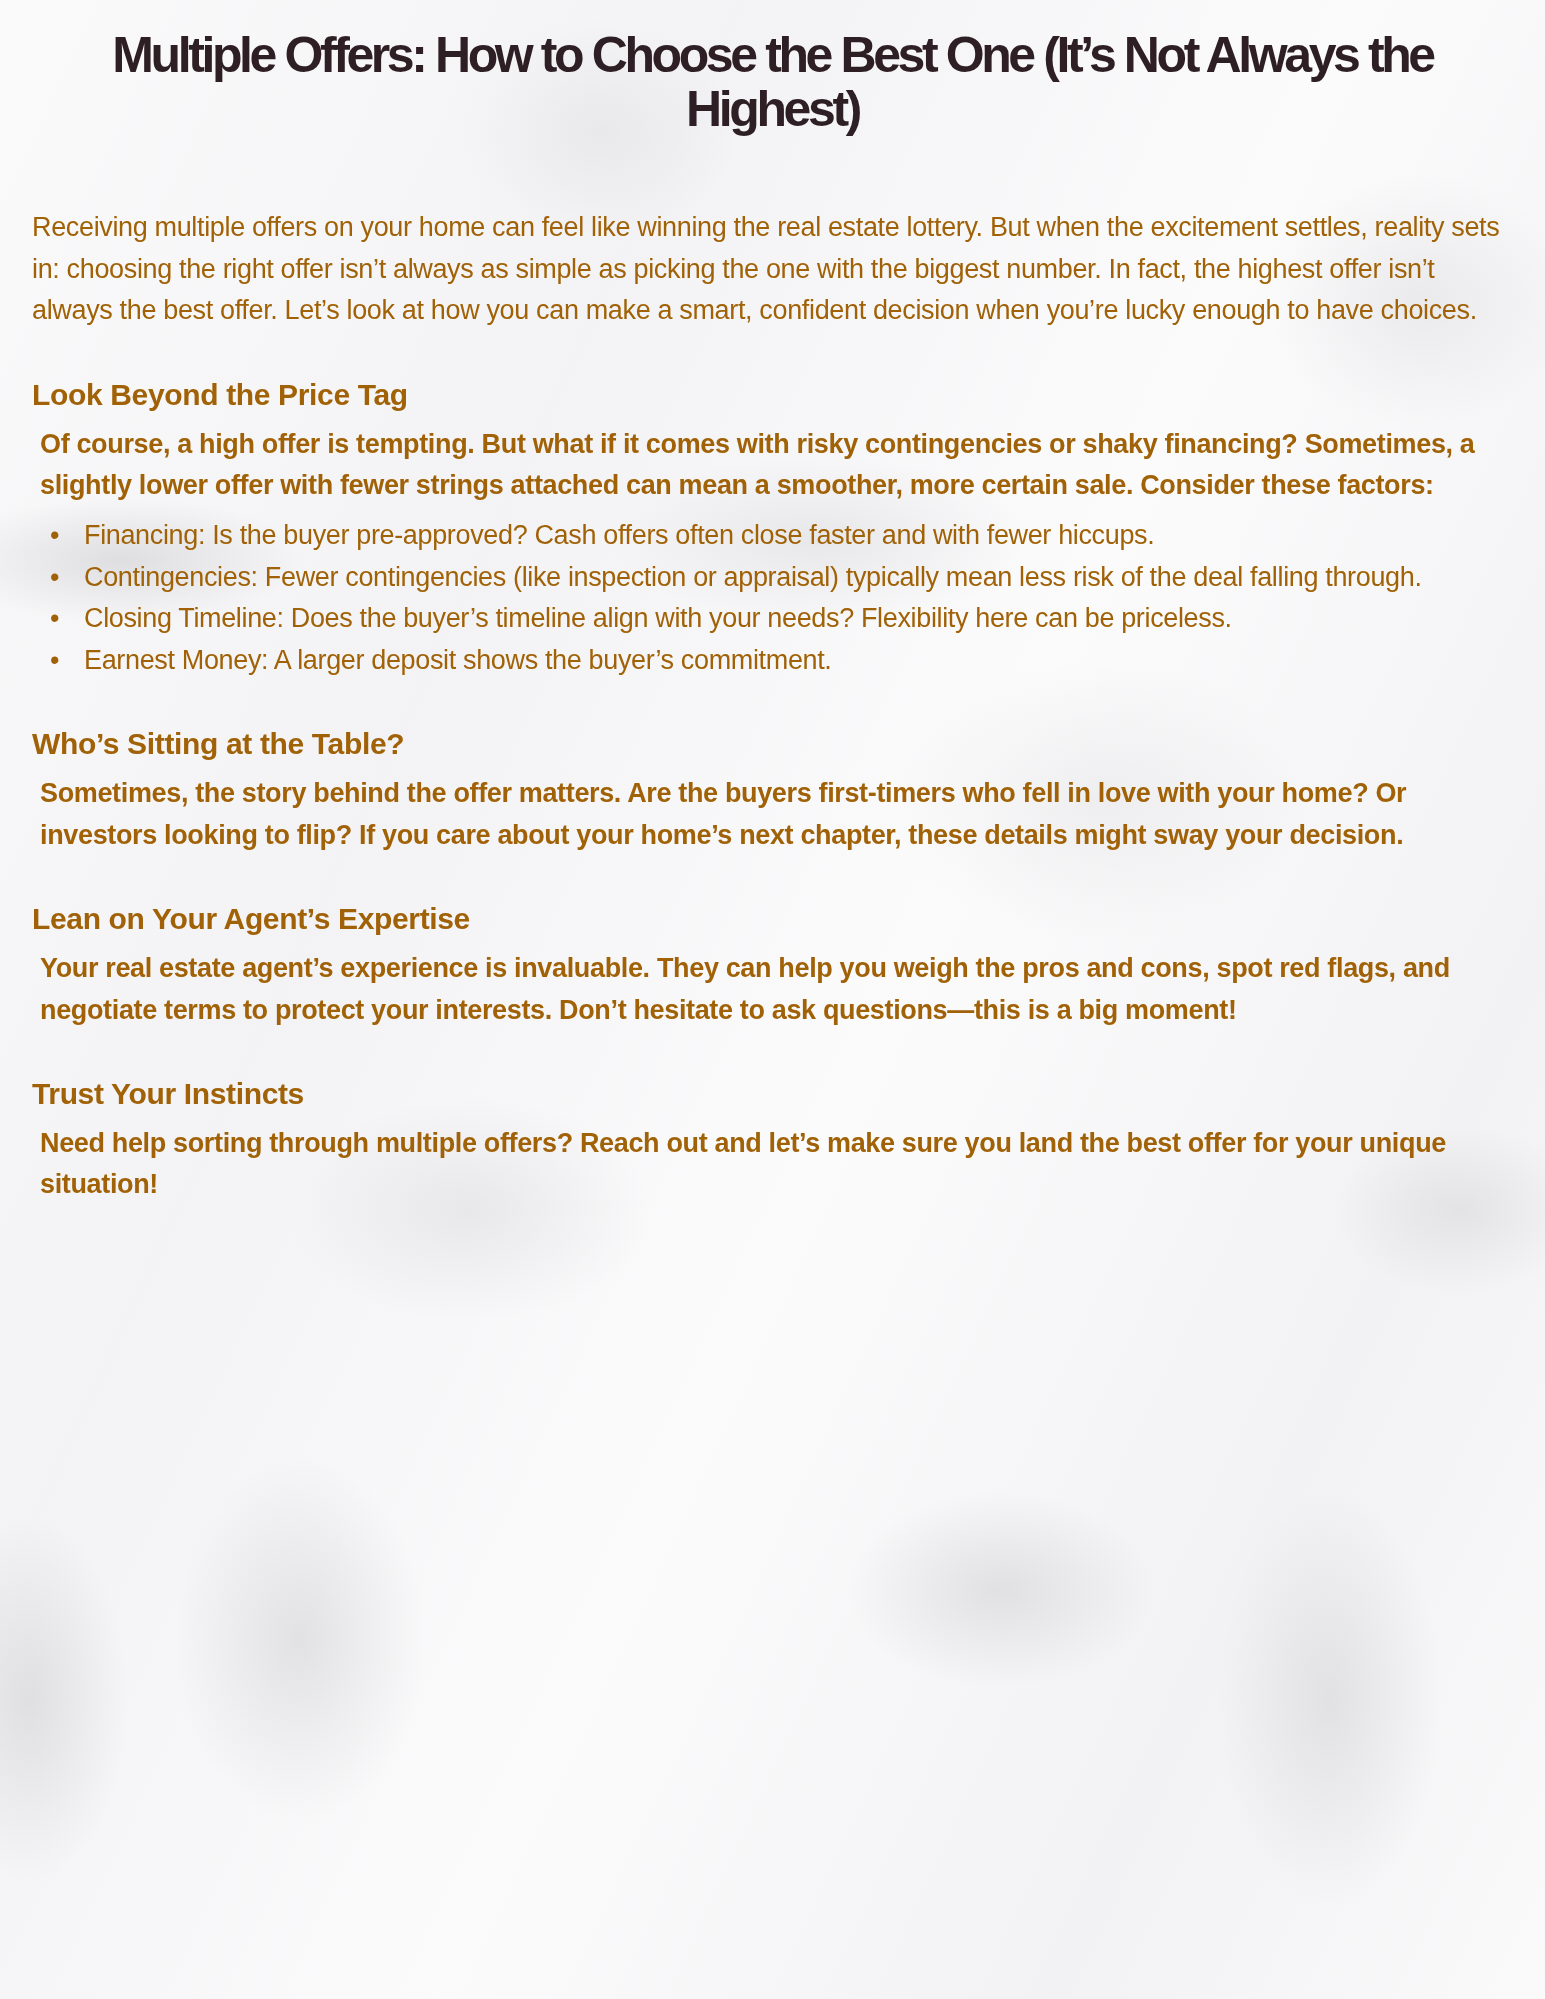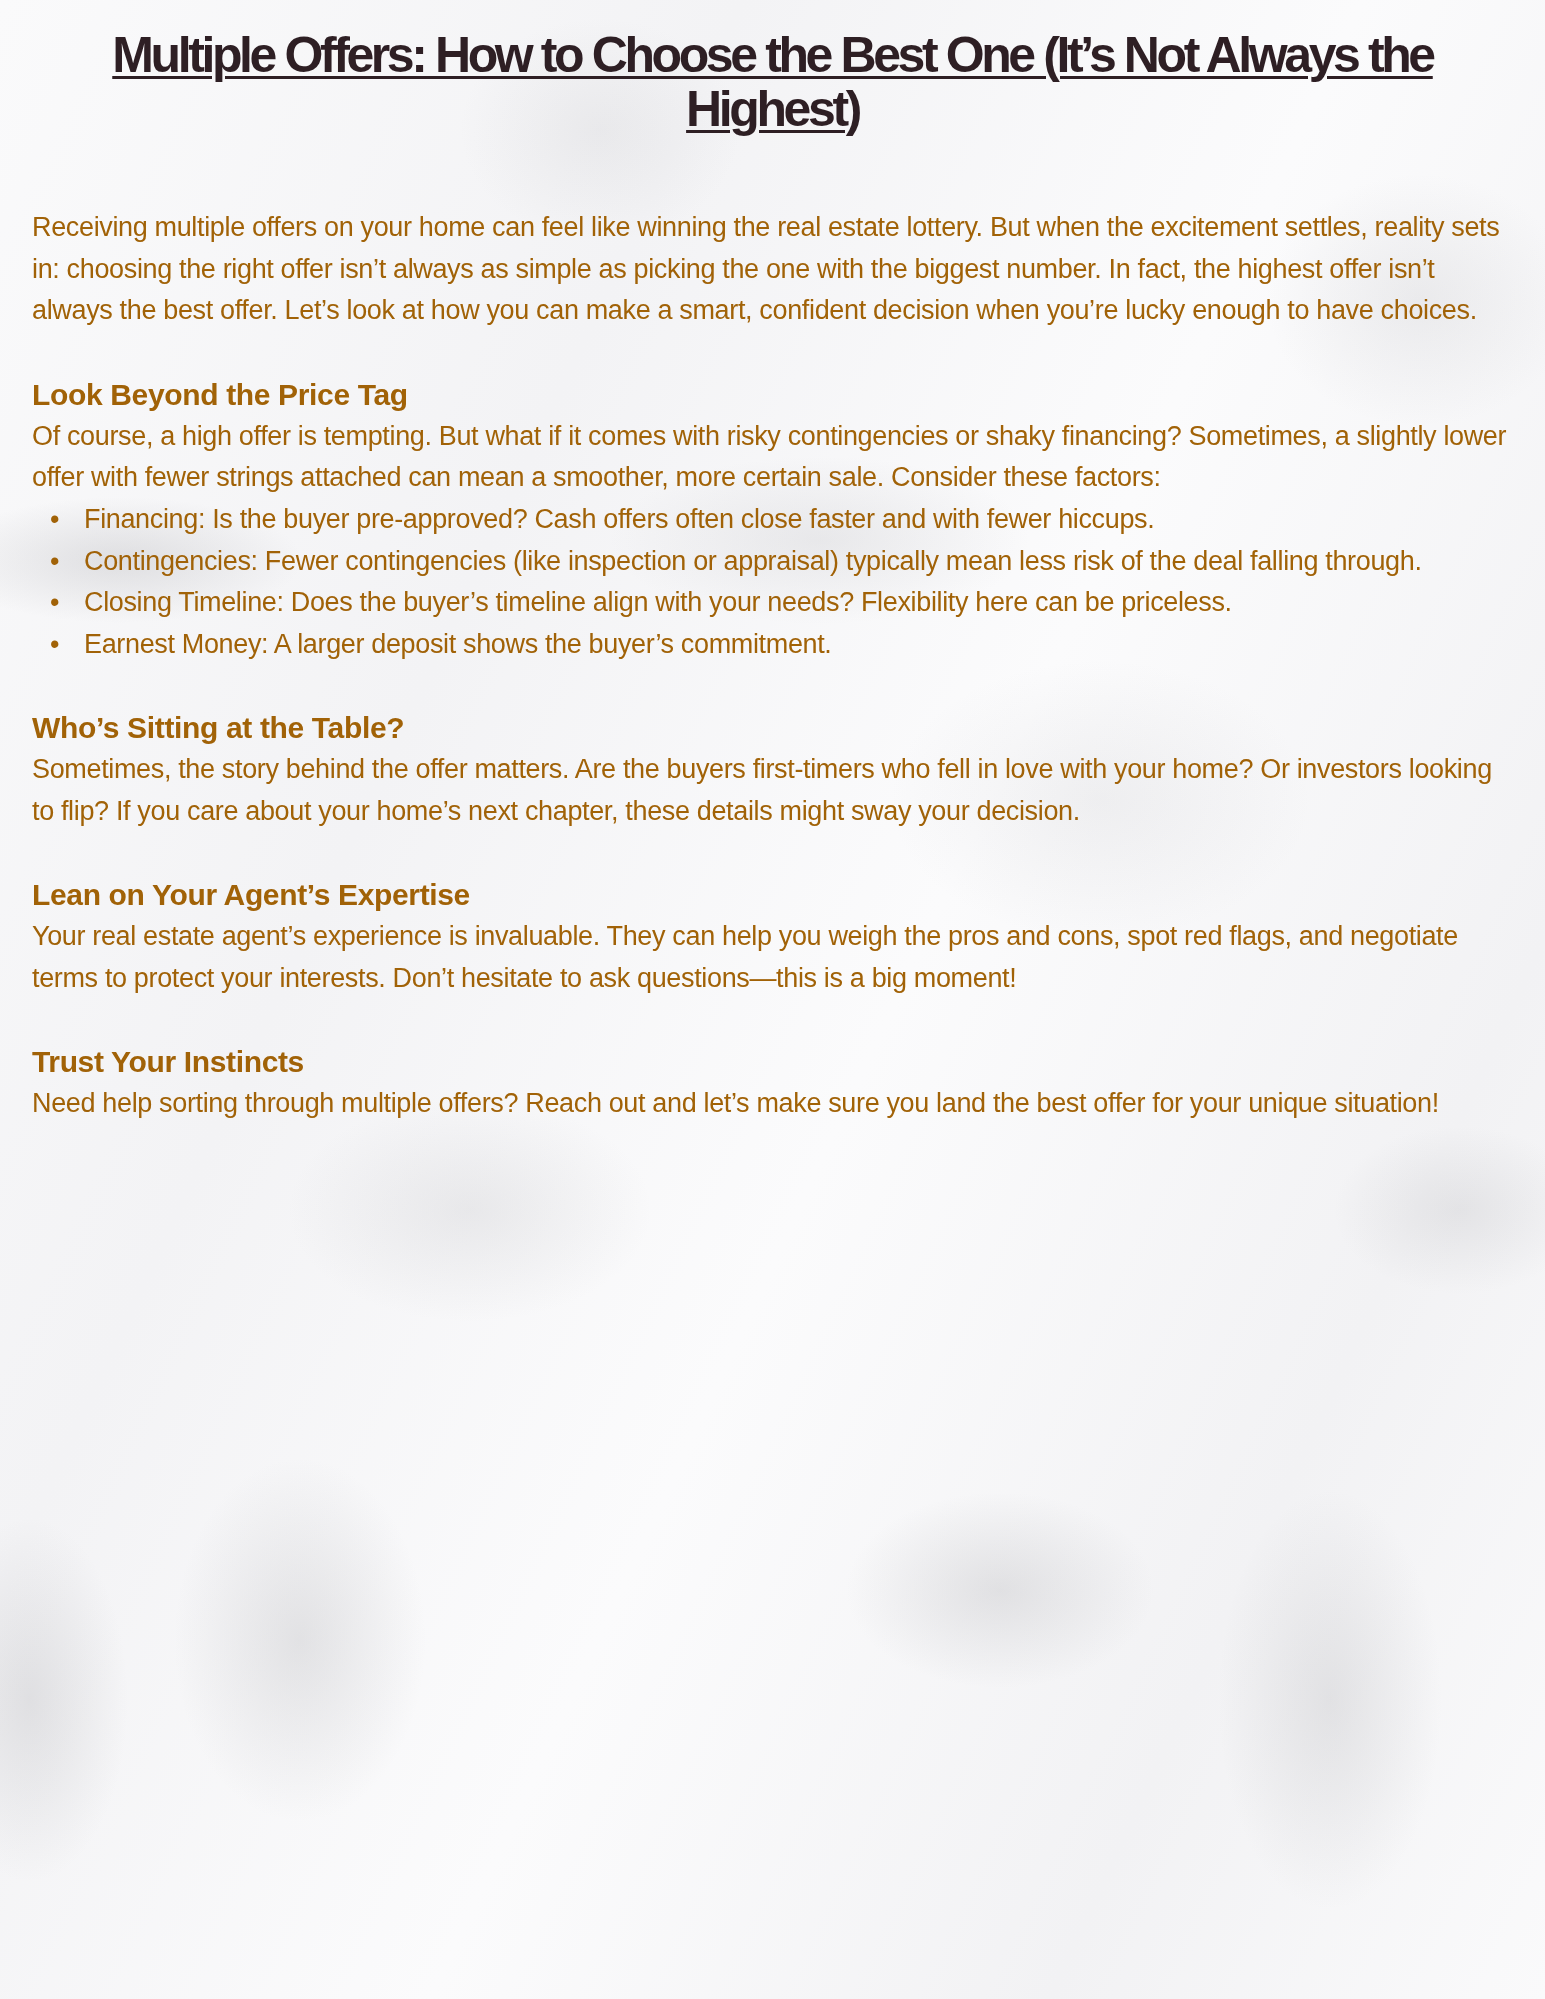--- a/index.html
+++ b/index.html
@@ -40,21 +40,20 @@
     }
     .title {
       margin: 0;
       text-align: center;
       font-family: "Liberation Sans", sans-serif;
       font-weight: 700;
       font-size: 50px;
       line-height: 54px;
       letter-spacing: -3.4px;
       color: #2e1f24;
-      text-decoration: underline;
       text-decoration-thickness: 3px;
       text-underline-offset: 4px;
       padding: 0 0 0 0;
     }
     .body-text {
       font-family: "Liberation Sans", sans-serif;
       font-size: 27px;
       line-height: 41.7px;
       color: #a16207;
       letter-spacing: -0.35px;
@@ -65,21 +64,22 @@
     .section {
       margin-top: 41.7px;
     }
     .section-heading {
       font-weight: 700;
       margin: 0;
       font-size: 30px;
       line-height: 41.7px;
     }
     .section p {
-      margin: 0;
+      margin: 8px;
+      font-weight: bold;
     }
     .factors {
       list-style: none;
       margin: 0;
       padding: 0 0 0 52px;
     }
     .factors li {
       position: relative;
     }
     .bullet {

